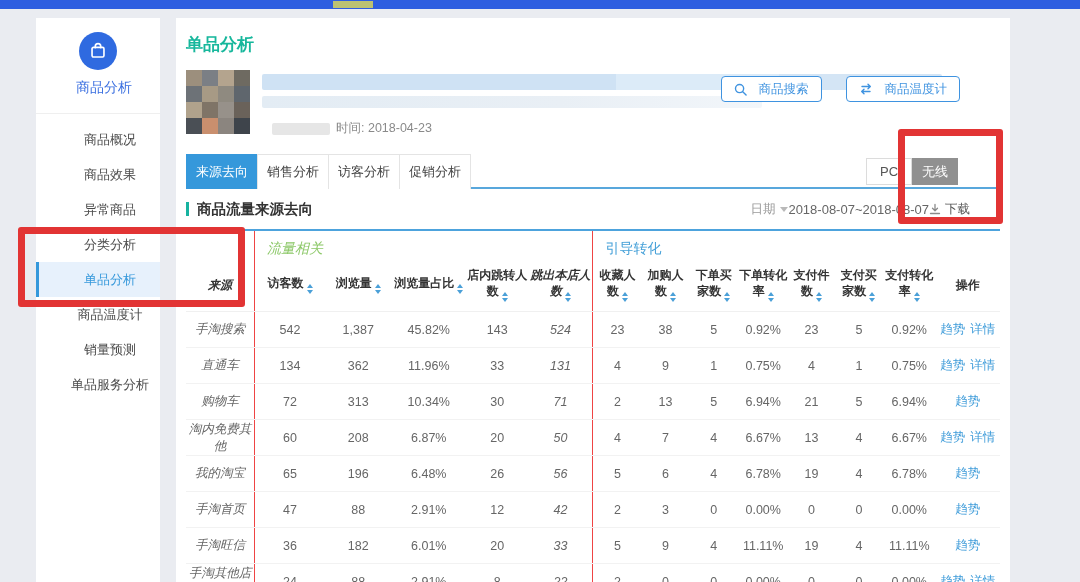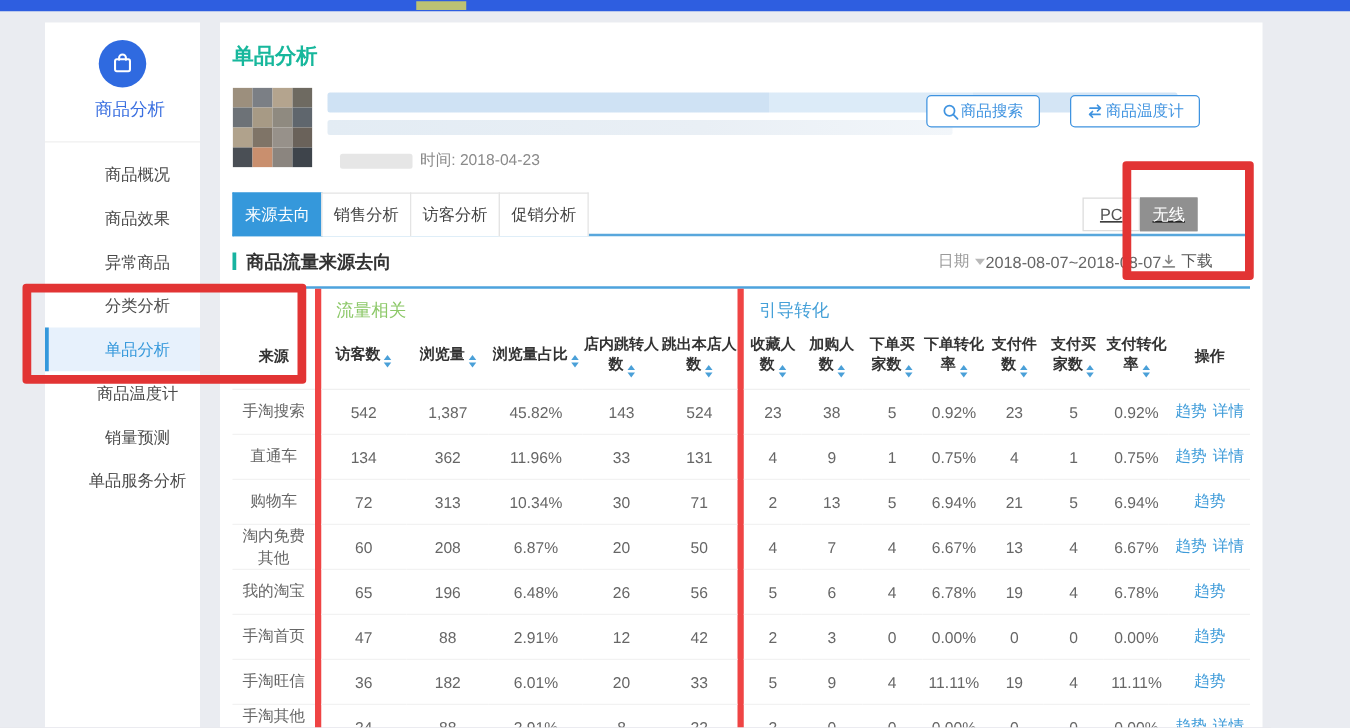--- a/index.html
+++ b/index.html
@@ -29,51 +29,51 @@
   .thumb { position:absolute; left:0; top:0; width:64px; height:64px; overflow:hidden; }
   .p-lines { position:absolute; left:76px; top:4px; }
   .bar1 { width:680px; height:16px; border-radius:2px;
           background:linear-gradient(90deg,#cfe2f4 0%,#cfe2f4 52%,#dcebf8 52%,#dcebf8 76%,#d4e5f5 76%,#d4e5f5 100%); }
   .bar2 { margin-top:6px; width:500px; height:12px; border-radius:2px;
           background:linear-gradient(90deg,#e3ecf4 0%,#e9eff5 60%,#f2f6fa 100%); }
   .meta-line { margin-top:12px; display:flex; align-items:center; gap:6px; font-size:12.5px; color:#8a8a8a;margin-left:10px; }
   .meta-chip { width:58px; height:12px; background:#e6e6e6; border-radius:2px; }
 
   .hdr-buttons { position:absolute; top:6px; right:40px; display:flex; gap:24px; }
-  .o-btn { display:flex; align-items:center; gap:2px; height:26px; padding:0 12px; background:#fff;
+  .o-btn { display:flex; align-items:center; gap:12px; height:26px; padding:0 12px; background:#fff;
            border:1px solid #3f93e0; border-radius:4px; color:#3f93e0; font-size:12.5px; cursor:pointer;
            font-family:inherit; }
 
   .tab-row { position:relative; margin-top:10px; height:35px; border-bottom:2px solid #58a7dc; }
   .tabs { display:flex; }
   .tab { width:72px; height:35px; line-height:34px; text-align:center; font-size:13px; color:#444;
          background:#fff; border:1px solid #e4e4e4; border-bottom:none; margin-right:-1px; cursor:pointer; }
   .tab.active { background:#3598db; border-color:#3598db; color:#fff; }
-  .toggle { position:absolute; right:42px; top:4px; display:flex;text-decoration:underline; }
+  .toggle { position:absolute; right:42px; top:4px; display:flex; }
   .toggle-opt { width:46px; height:27px; line-height:26px; text-align:center; font-size:13px; color:#555;
                 background:#fff; border:1px solid #dcdcdc; cursor:pointer; }
   .toggle-opt.selected { background:#909090; border-color:#909090; color:#fff; }
 
   .section-head { display:flex; align-items:center; height:42px; border-bottom:2px solid #4da3dd; padding-right:30px; }
   .teal-bar { width:3px; height:14px; background:#17b3a0; margin-right:8px; }
   .sec-title { font-size:14.5px; font-weight:bold; color:#333; }
   .sec-right { margin-left:auto; display:flex; align-items:center; }
   .date-label { display:flex; align-items:center; gap:5px; font-size:12.5px; color:#9a9a9a; cursor:pointer; }
   .chev { width:0; height:0; border-left:4px solid transparent; border-right:4px solid transparent; border-top:5px solid #b9b9b9; }
   .date-range { font-size:13px; color:#666; }
   .download { display:flex; align-items:center; gap:4px; font-size:12.5px; color:#555; cursor:pointer; }
 
   
   table.src { width:100%; border-collapse:collapse; table-layout:fixed; }
   .src th, .src td { text-align:center; vertical-align:middle; }
   .src thead .group-row th { padding:9px 0 2px 12px; text-align:left; font-size:14px; font-weight:normal; }
   .src thead .col-row th { padding:7px 1px 9px 1px; font-size:12px; font-weight:bold; color:#333; line-height:16px;
                            border-bottom:1px solid #f0f0f0; }
   .src tbody td { padding:0 2px; height:36px; font-size:12.5px; color:#666; border-bottom:1px solid #f2f2f2; }
-  .divider-right { border-right:5px solid #ef4444; }
+  .divider-right { border-right:1px solid #ef4444;font-style:italic; }
   .g-flow { color:#8cc868; }
   .g-conv { color:#45a0d8; }
   .sort { display:inline-flex; flex-direction:column; gap:2px; margin-left:3px; vertical-align:-1px; }
   .sort i { display:block; width:0; height:0; border-left:3.5px solid transparent; border-right:3.5px solid transparent; }
   .sort .up { border-bottom:4.5px solid #4aa0d8; }
   .sort .dn { border-top:4.5px solid #4aa0d8; }
   .act { color:#3d9bd9; cursor:pointer; text-decoration:none; }
   .act + .act { margin-left:5px; }
 
   

